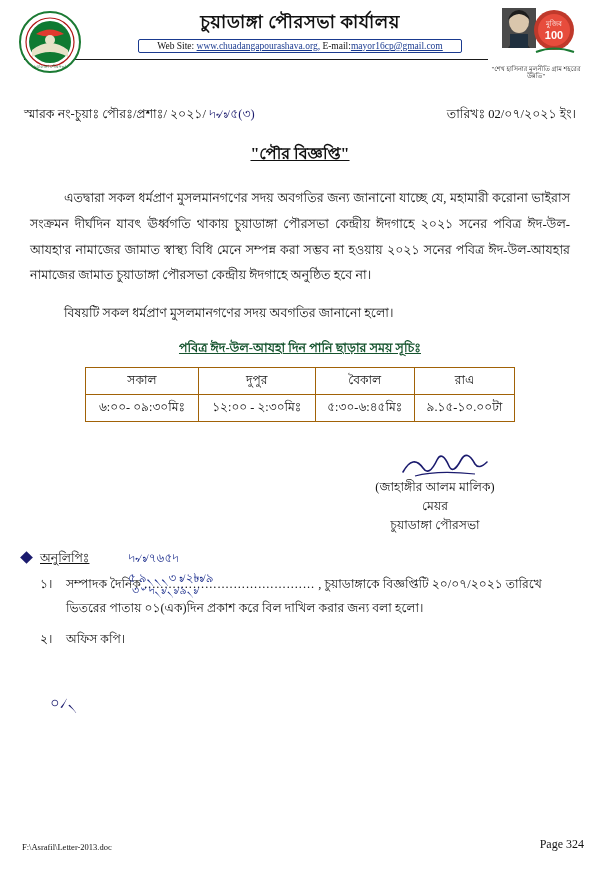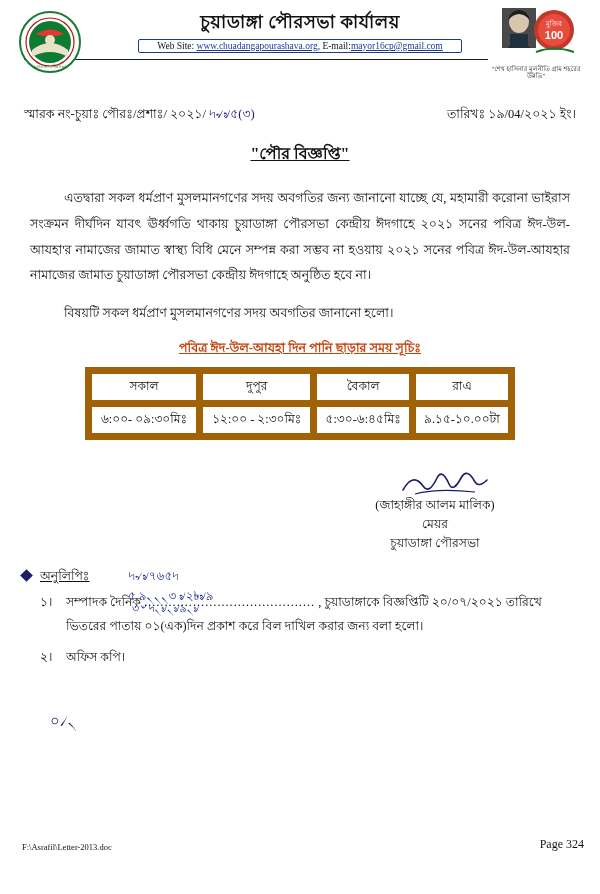--- a/index.html
+++ b/index.html
@@ -120,30 +120,30 @@
     color: #111;
   }
   .body-text p { margin: 0 0 12px 0; }
   .indent { display: inline-block; width: 34px; }
   
   .table-title {
     text-align: center;
     margin-top: 6px;
     font-size: 12.6px;
     font-weight: bold;
-    color: #c2410c;
+    color: #14532d;
     text-decoration: underline;
   }
   table.schedule {
     margin: 8px auto 0 auto;
     border-collapse: collapse;
     width: 430px;
   }
   table.schedule th, table.schedule td {
-    border: 7px solid #a16207;
+    border: 1px solid #a16207;
     text-align: center;
     font-size: 12.2px;
     color: #111;
     padding: 3px 2px;
   }
   table.schedule th { font-weight: normal; }
   
   .sig-block {
     margin-top: 30px;
     text-align: center;
@@ -280,21 +280,21 @@
     <div class="header-rule"></div>
   </div>
 
   <div class="memo-row">
     <div class="memo-left">
       <span>স্মারক নং-চুয়াঃ পৌরঃ/প্রশাঃ/ ২০২১/</span>
       <span class="hand">৸৵৶৫(৩)</span>
     </div>
     <div class="memo-right">
       <span>তারিখঃ</span>
-      <span>১৯/04/২০২১ ইং।</span>
+      <span>02/০৭/২০২১ ইং।</span>
     </div>
   </div>
 
   <div class="subject">"পৌর বিজ্ঞপ্তি"</div>
 
   <div class="body-text">
     <p><span class="indent"></span><span>এতদ্বারা সকল ধর্মপ্রাণ মুসলমানগণের সদয় অবগতির জন্য জানানো যাচ্ছে যে, মহামারী করোনা ভাইরাস সংক্রমন দীর্ঘদিন যাবৎ ঊর্ধ্বগতি থাকায় চুয়াডাঙ্গা পৌরসভা কেন্দ্রীয় ঈদগাহে ২০২১ সনের পবিত্র ঈদ-উল-আযহা'র নামাজের জামাত স্বাস্থ্য বিধি মেনে সম্পন্ন করা সম্ভব না হওয়ায় ২০২১ সনের পবিত্র ঈদ-উল-আযহার নামাজের জামাত চুয়াডাঙ্গা পৌরসভা কেন্দ্রীয় ঈদগাহে অনুষ্ঠিত হবে না।</span></p>
     <p><span class="indent"></span><span>বিষয়টি সকল ধর্মপ্রাণ মুসলমানগণের সদয় অবগতির জানানো হলো।</span></p>
   </div>
 

